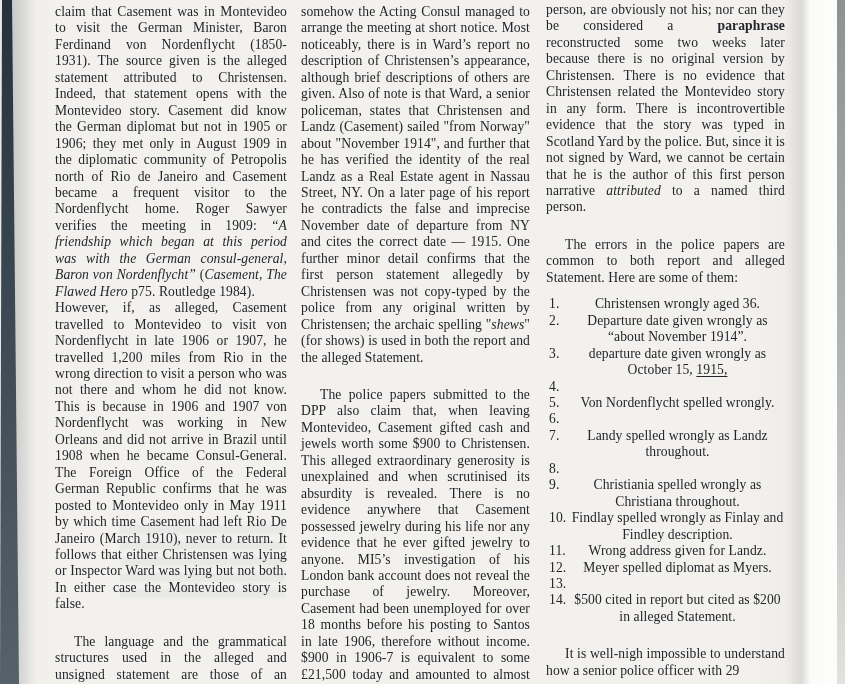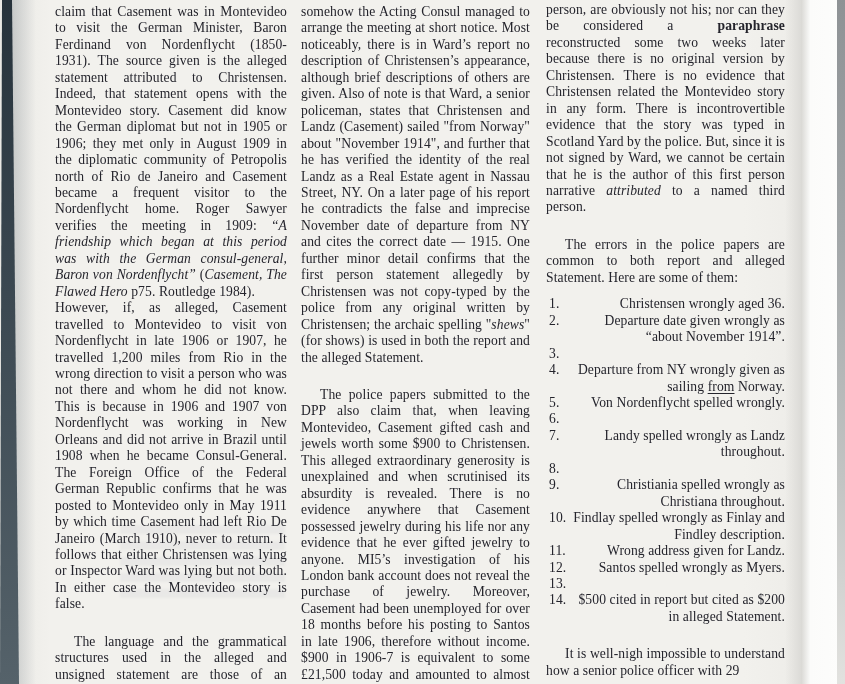--- a/index.html
+++ b/index.html
@@ -63,21 +63,21 @@
   .para { margin: 0; }
   .para.gap { margin-top: 21px; }
   .para.indent { text-indent: 19px; }
 
   .list { margin-top: 10px; text-align: left; }
   .list-item { display: flex; align-items: baseline; }
   .list-num {
     flex: none; width: 24px; padding-left: 3px;
     box-sizing: border-box;
   }
-  .list-txt { flex: 1; text-align: right; }
+  .list-txt { flex: 1; text-align: center; }
 
   .seg-i { font-style: italic; }
   .seg-b { font-weight: bold; margin-left: 20px; }
   .seg-u { text-decoration: underline; text-underline-offset: 2px; }
 </style>
 </head>
 <body>
 
 <div class="paper"></div>
 <div class="bleed-ghost"></div>
@@ -98,24 +98,24 @@
       <div class="list-item">
         <span class="list-num">1.</span>
         <span class="list-txt"><span>Christensen wrongly aged 36.</span></span>
       </div>
       <div class="list-item">
         <span class="list-num">2.</span>
         <span class="list-txt"><span>Departure date given wrongly as “about November 1914”.</span></span>
       </div>
       <div class="list-item">
         <span class="list-num">3.</span>
+        <span class="list-txt"><span>departure date given wrongly as October 15, </span><span class="seg-u">1915,</span></span>
       </div>
       <div class="list-item">
         <span class="list-num">4.</span>
-        <span class="list-txt"><span>Departure from NY wrongly given as sailing </span><span class="seg-u">from</span><span> Norway.</span></span>
       </div>
       <div class="list-item">
         <span class="list-num">5.</span>
         <span class="list-txt"><span>Von Nordenflycht spelled wrongly.</span></span>
       </div>
       <div class="list-item">
         <span class="list-num">6.</span>
       </div>
       <div class="list-item">
         <span class="list-num">7.</span>
@@ -131,21 +131,21 @@
       <div class="list-item">
         <span class="list-num">10.</span>
         <span class="list-txt"><span>Findlay spelled wrongly as Finlay and Findley description.</span></span>
       </div>
       <div class="list-item">
         <span class="list-num">11.</span>
         <span class="list-txt"><span>Wrong address given for Landz.</span></span>
       </div>
       <div class="list-item">
         <span class="list-num">12.</span>
-        <span class="list-txt"><span>Santos spelled wrongly as Myers.</span></span>
+        <span class="list-txt"><span>Meyer spelled diplomat as Myers.</span></span>
       </div>
       <div class="list-item">
         <span class="list-num">13.</span>
       </div>
       <div class="list-item">
         <span class="list-num">14.</span>
         <span class="list-txt"><span>$500 cited in report but cited as $200 in alleged Statement.</span></span>
       </div>
     </div>
     <p class="para gap indent"><span>It is well-nigh impossible to understand how a senior police officer with 29</span></p>

